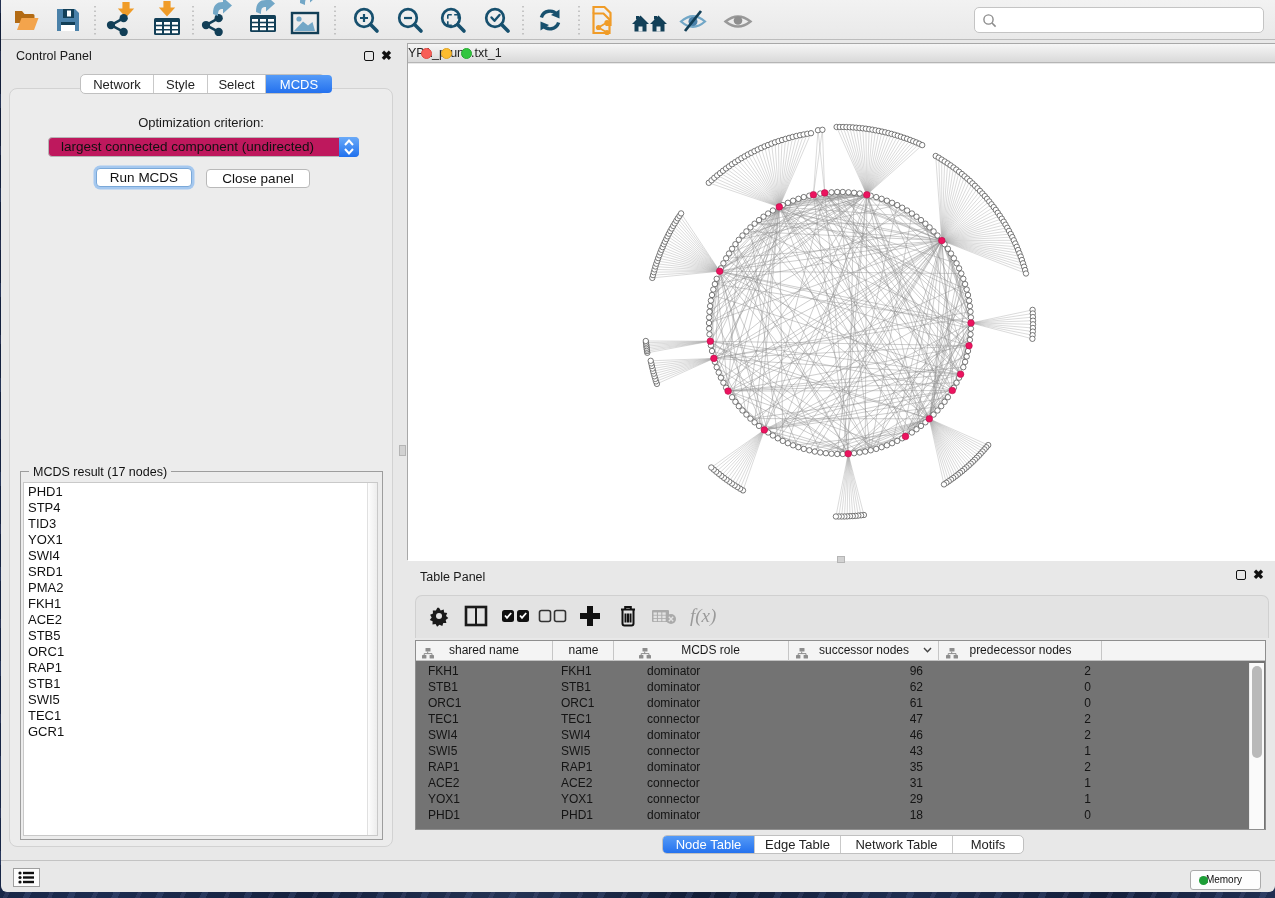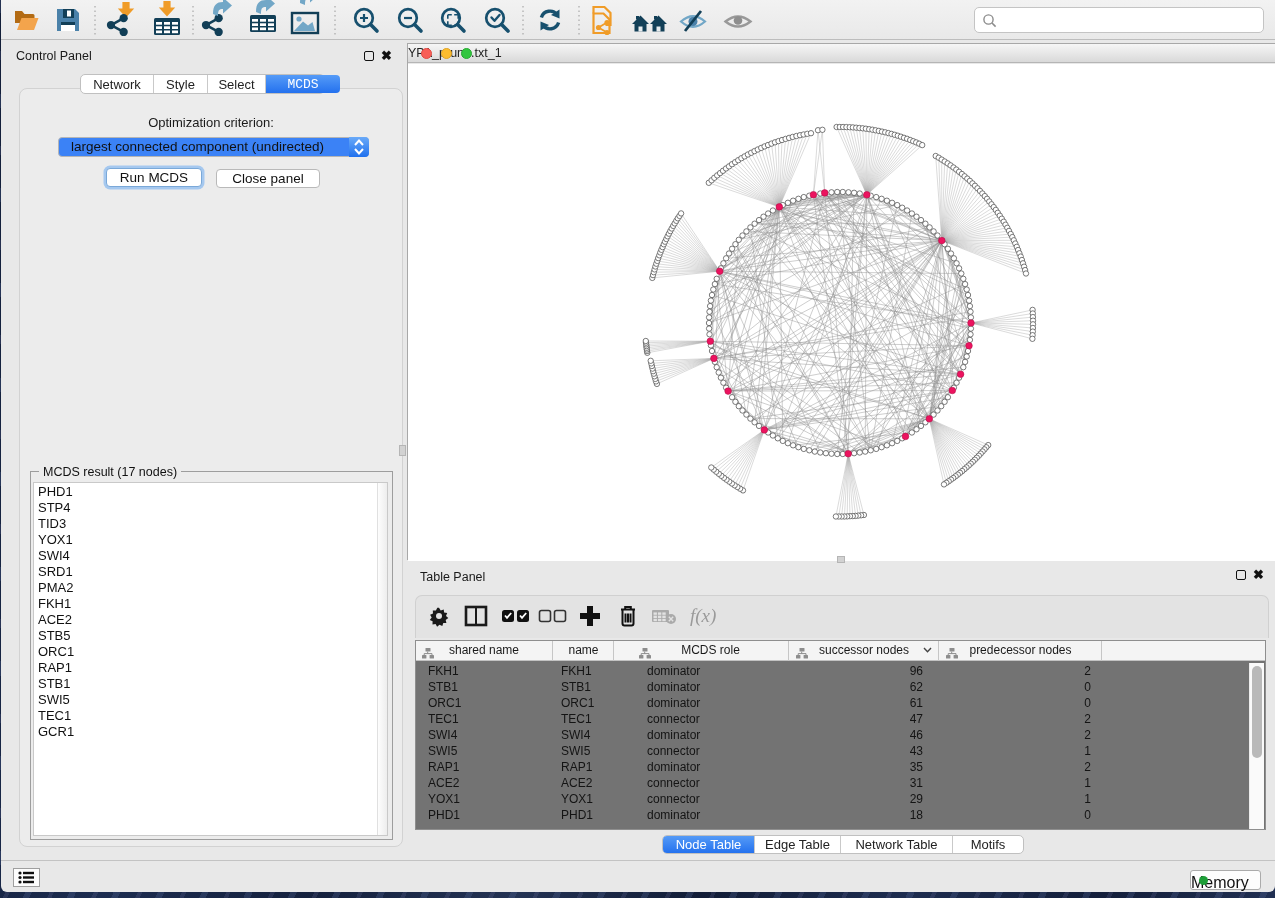--- a/index.html
+++ b/index.html
@@ -13,47 +13,47 @@
   border:1px solid #c4c4c4; border-radius:5px; }
 #searchbox svg { position:absolute; left:7px; top:5px; }
 
 #cp-title { position:absolute; left:15px; top:49px; font-size:12.5px; color:#1a1a1a; }
 .winbtns { position:absolute; display:flex; gap:7px; align-items:center; }
 #cp-btns { left:363px; top:51px; }
 #tp-btns { left:1235px; top:570px; }
 .sqbtn { width:10px; height:10px; border:1.6px solid #111; border-radius:2px; background:transparent; }
 .xbtn { font-size:13px; font-weight:bold; color:#111; line-height:10px; }
 #cp-content { position:absolute; left:8px; top:88px; width:384px; height:759px; background:#ececec;
-  border:1px solid #d2d2d2; border-radius:8px;margin-left:10px; }
+  border:1px solid #d2d2d2; border-radius:8px; }
 #tabs { position:absolute; left:79px; top:74px; width:245px; height:20px; display:flex;
   background:#fff; border:1px solid #c0c0c0; border-radius:5px; font-size:13px; color:#222; z-index:5; }
 #tabs div { flex:none; display:flex; align-items:center; justify-content:center; border-right:1px solid #c9c9c9; }
 #tabs div:last-child { border-right:none; }
 #tab-network { width:73px; } #tab-style { width:54px; } #tab-select { width:58px; }
-#tab-mcds { width:74px; background:linear-gradient(#559bf7,#2471ee); color:#fff; border-radius:0 4px 4px 0;font-family:Liberation Mono, monospace; }
+#tab-mcds { width:66px; background:linear-gradient(#559bf7,#2471ee); color:#fff; border-radius:0 4px 4px 0; }
 #opt-label { position:absolute; left:0; top:26px; width:100%; text-align:center; font-size:13px; color:#1a1a1a; }
-#combo { position:absolute; left:38px; top:48px; width:311px; height:20px; background:#3b82f6;
+#combo { position:absolute; left:38px; top:48px; width:311px; height:20px; background:#be185d;
   border:1px solid #b5b5b5; border-radius:4px; font-size:13.5px; color:#111; line-height:18px; padding-left:12px; }
 #combo-btn { position:absolute; right:-1px; top:-1px; width:20px; height:20px; border-radius:0 4px 4px 0;
   background:linear-gradient(#6aaaf8,#2071ee); }
 .btn { position:absolute; height:19px; background:#fff; border:1px solid #b9b9b9; border-radius:4px;
   font-size:13.5px; color:#111; text-align:center; line-height:17px; }
 #btn-run { left:86px; top:79px; width:96px; box-shadow:0 0 0 2.5px #a5c8ef; border-color:#7aa8d8; }
 #btn-close { left:196px; top:80px; width:104px; }
 #fieldset { position:absolute; left:10px; top:382px; width:363px; height:369px; border:1px solid #9d9d9d; }
 #fieldset-legend { position:absolute; left:8px; top:-7px; background:#ececec; padding:0 4px; font-size:12.5px; color:#111; }
 #mcds-box { position:absolute; left:2px; top:10px; width:355px; height:354px; background:#fff; border:1px solid #c9c9c9; }
 #mcds-scroll { position:absolute; right:0px; top:0px; width:10px; height:352px; background:linear-gradient(90deg,#fdfdfd,#ededed); border-left:1px solid #e0e0e0; }
 .mitem { height:16px; font-size:13px; color:#111; padding-left:4px; line-height:16px; }
 #mcds-inner { padding-top:1px; }
 
 #statusbar { position:absolute; left:0; top:860px; width:1274px; height:32px; border-top:1px solid #c3c3c3; }
 #listbtn { position:absolute; left:12px; top:7px; width:27px; height:19px; background:#fdfdfd; border:1px solid #9f9f9f; }
 #membtn { position:absolute; left:1189px; top:9px; width:71px; height:20px; background:#fdfdfd; border:1px solid #ababab;
-  border-radius:3px; font-size:16px; color:#111; text-align:right; padding:3px 24px 0 0; }
+  border-radius:3px; font-size:10px; color:#111; text-align:right; padding:3px 18px 0 0; }
 #memdot { position:absolute; left:8px; top:5px; width:9px; height:9px; border-radius:50%; background:#1d9e37; }
 
 #netwin { position:absolute; left:406px; top:43px; width:868px; height:517px; border:1px solid #a8a8a8; border-right:none; }
 #nettitle { height:19px; background:linear-gradient(#f6f6f6,#d9d9d9); border-bottom:1px solid #b5b5b5;
   font-size:12.5px; color:#222; line-height:18px; position:relative; }
 .tl { position:absolute; top:4px; width:11px; height:11px; border-radius:50%; }
 #netcanvas { position:absolute; left:0; top:20px; width:867px; height:497px; background:#fff; }
 
 #divv { position:absolute; left:398px; top:445px; width:7px; height:11px; background:#d2d2d2; border:1px solid #b5b5b5; }
 #divh { position:absolute; left:836px; top:556px; width:8px; height:7px; background:#d2d2d2; border:1px solid #b5b5b5; }

